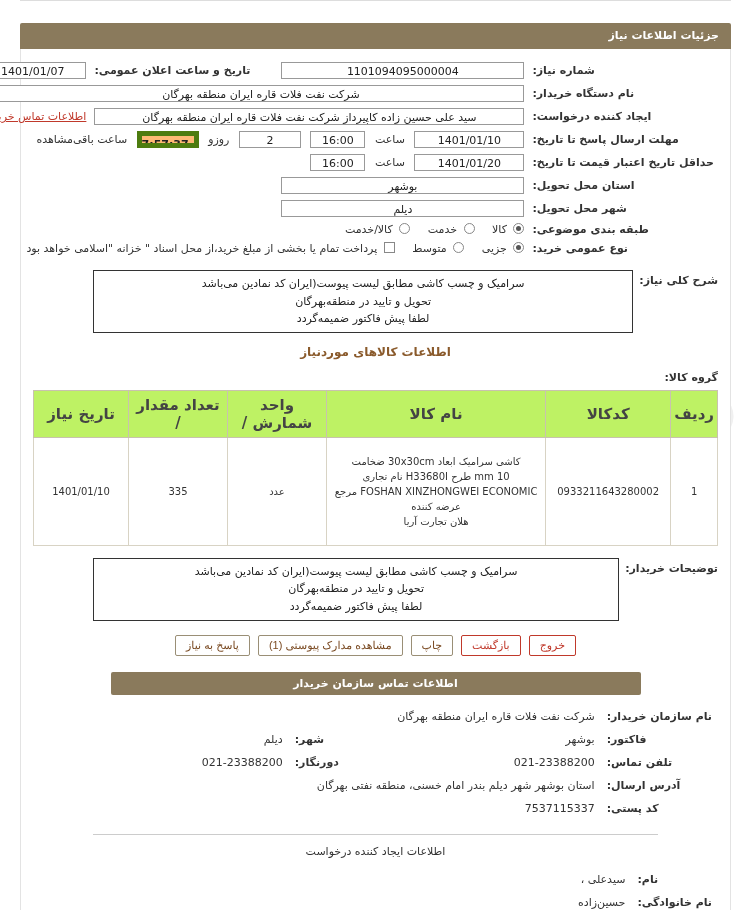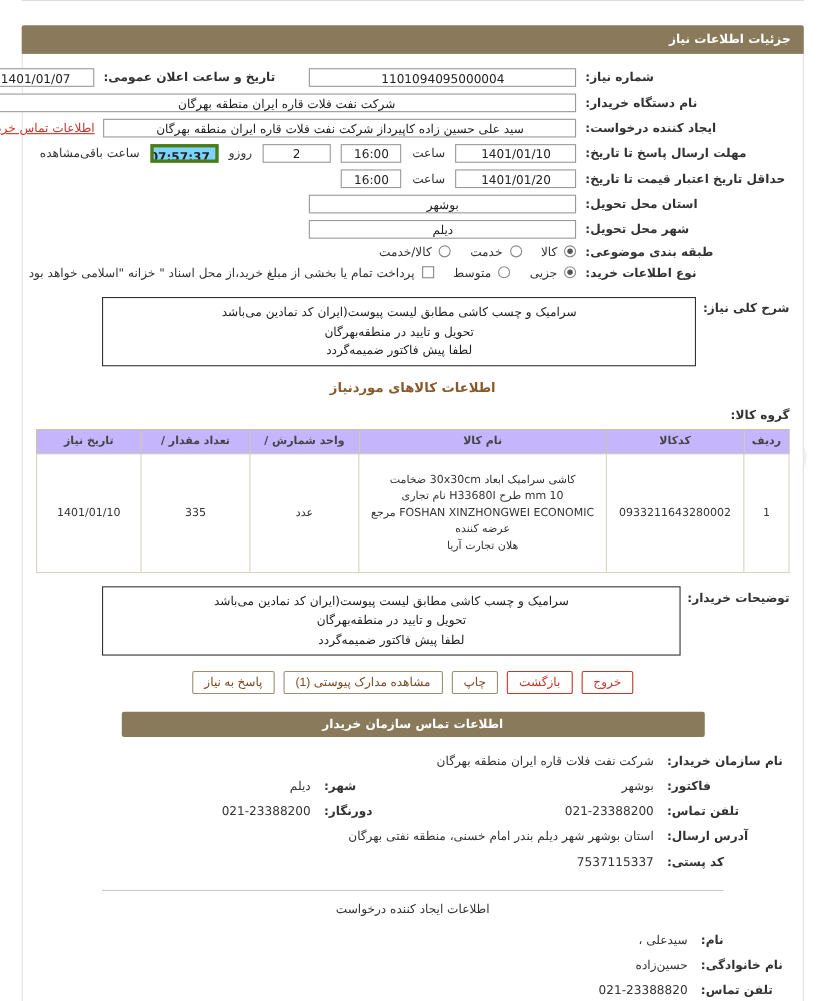--- a/index.html
+++ b/index.html
@@ -82,22 +82,22 @@
     overflow:hidden;
     white-space:nowrap;
   }
   .fld.wide{width:100%;}
   .fld.w240{width:243px;}
   .fld.w150{width:150px;}
   .fld.w120{width:110px;}
   .fld.w70{width:62px;}
   .fld.w60{width:55px;}
   .yellowfld{
-    background:#7dd3fc;
-    border:3px solid #4d7c0f;
+    background:#fdba74;
+    border:5px solid #4d7c0f;
     color:#222;
     font-weight:bold;
   }
   .link{
     color:#c0392b;
     text-decoration:underline;
     cursor:pointer;
     font-size:11px;
   }
   .inlinegap{margin-right:6px;margin-left:6px;}
@@ -155,26 +155,26 @@
     font-size:12px;
   }
   
   table.goods{
     width:100%;
     border-collapse:collapse;
     margin-top:6px;
     font-size:10px;
   }
   table.goods th{
-    background:#c4b5fd;
+    background:#bef264;
     border:1px solid #c9c2ae;
     font-weight:bold;
     padding:5px 3px;
     color:#444;
-    font-size:10px;
+    font-size:15px;
   }
   table.goods td{
     border:1px solid #d8d3c4;
     padding:16px 4px;
     text-align:center;
     color:#333;
     font-size:10px;
     line-height:1.5;
   }
   .goodsname{text-align:center;line-height:1.6;}
@@ -323,21 +323,21 @@
             <span class="radio"></span>
             <span>خدمت</span>
           </span>
           <span class="opt">
             <span class="radio"></span>
             <span>کالا/خدمت</span>
           </span>
         </td>
       </tr>
       <tr>
-        <td class="lbl">نوع اطلاعات خرید:</td>
+        <td class="lbl">نوع عمومی خرید:</td>
         <td colspan="3">
           <span class="opt">
             <span class="radio on"></span>
             <span>جزیی</span>
           </span>
           <span class="opt">
             <span class="radio"></span>
             <span>متوسط</span>
           </span>
           <span class="opt">

